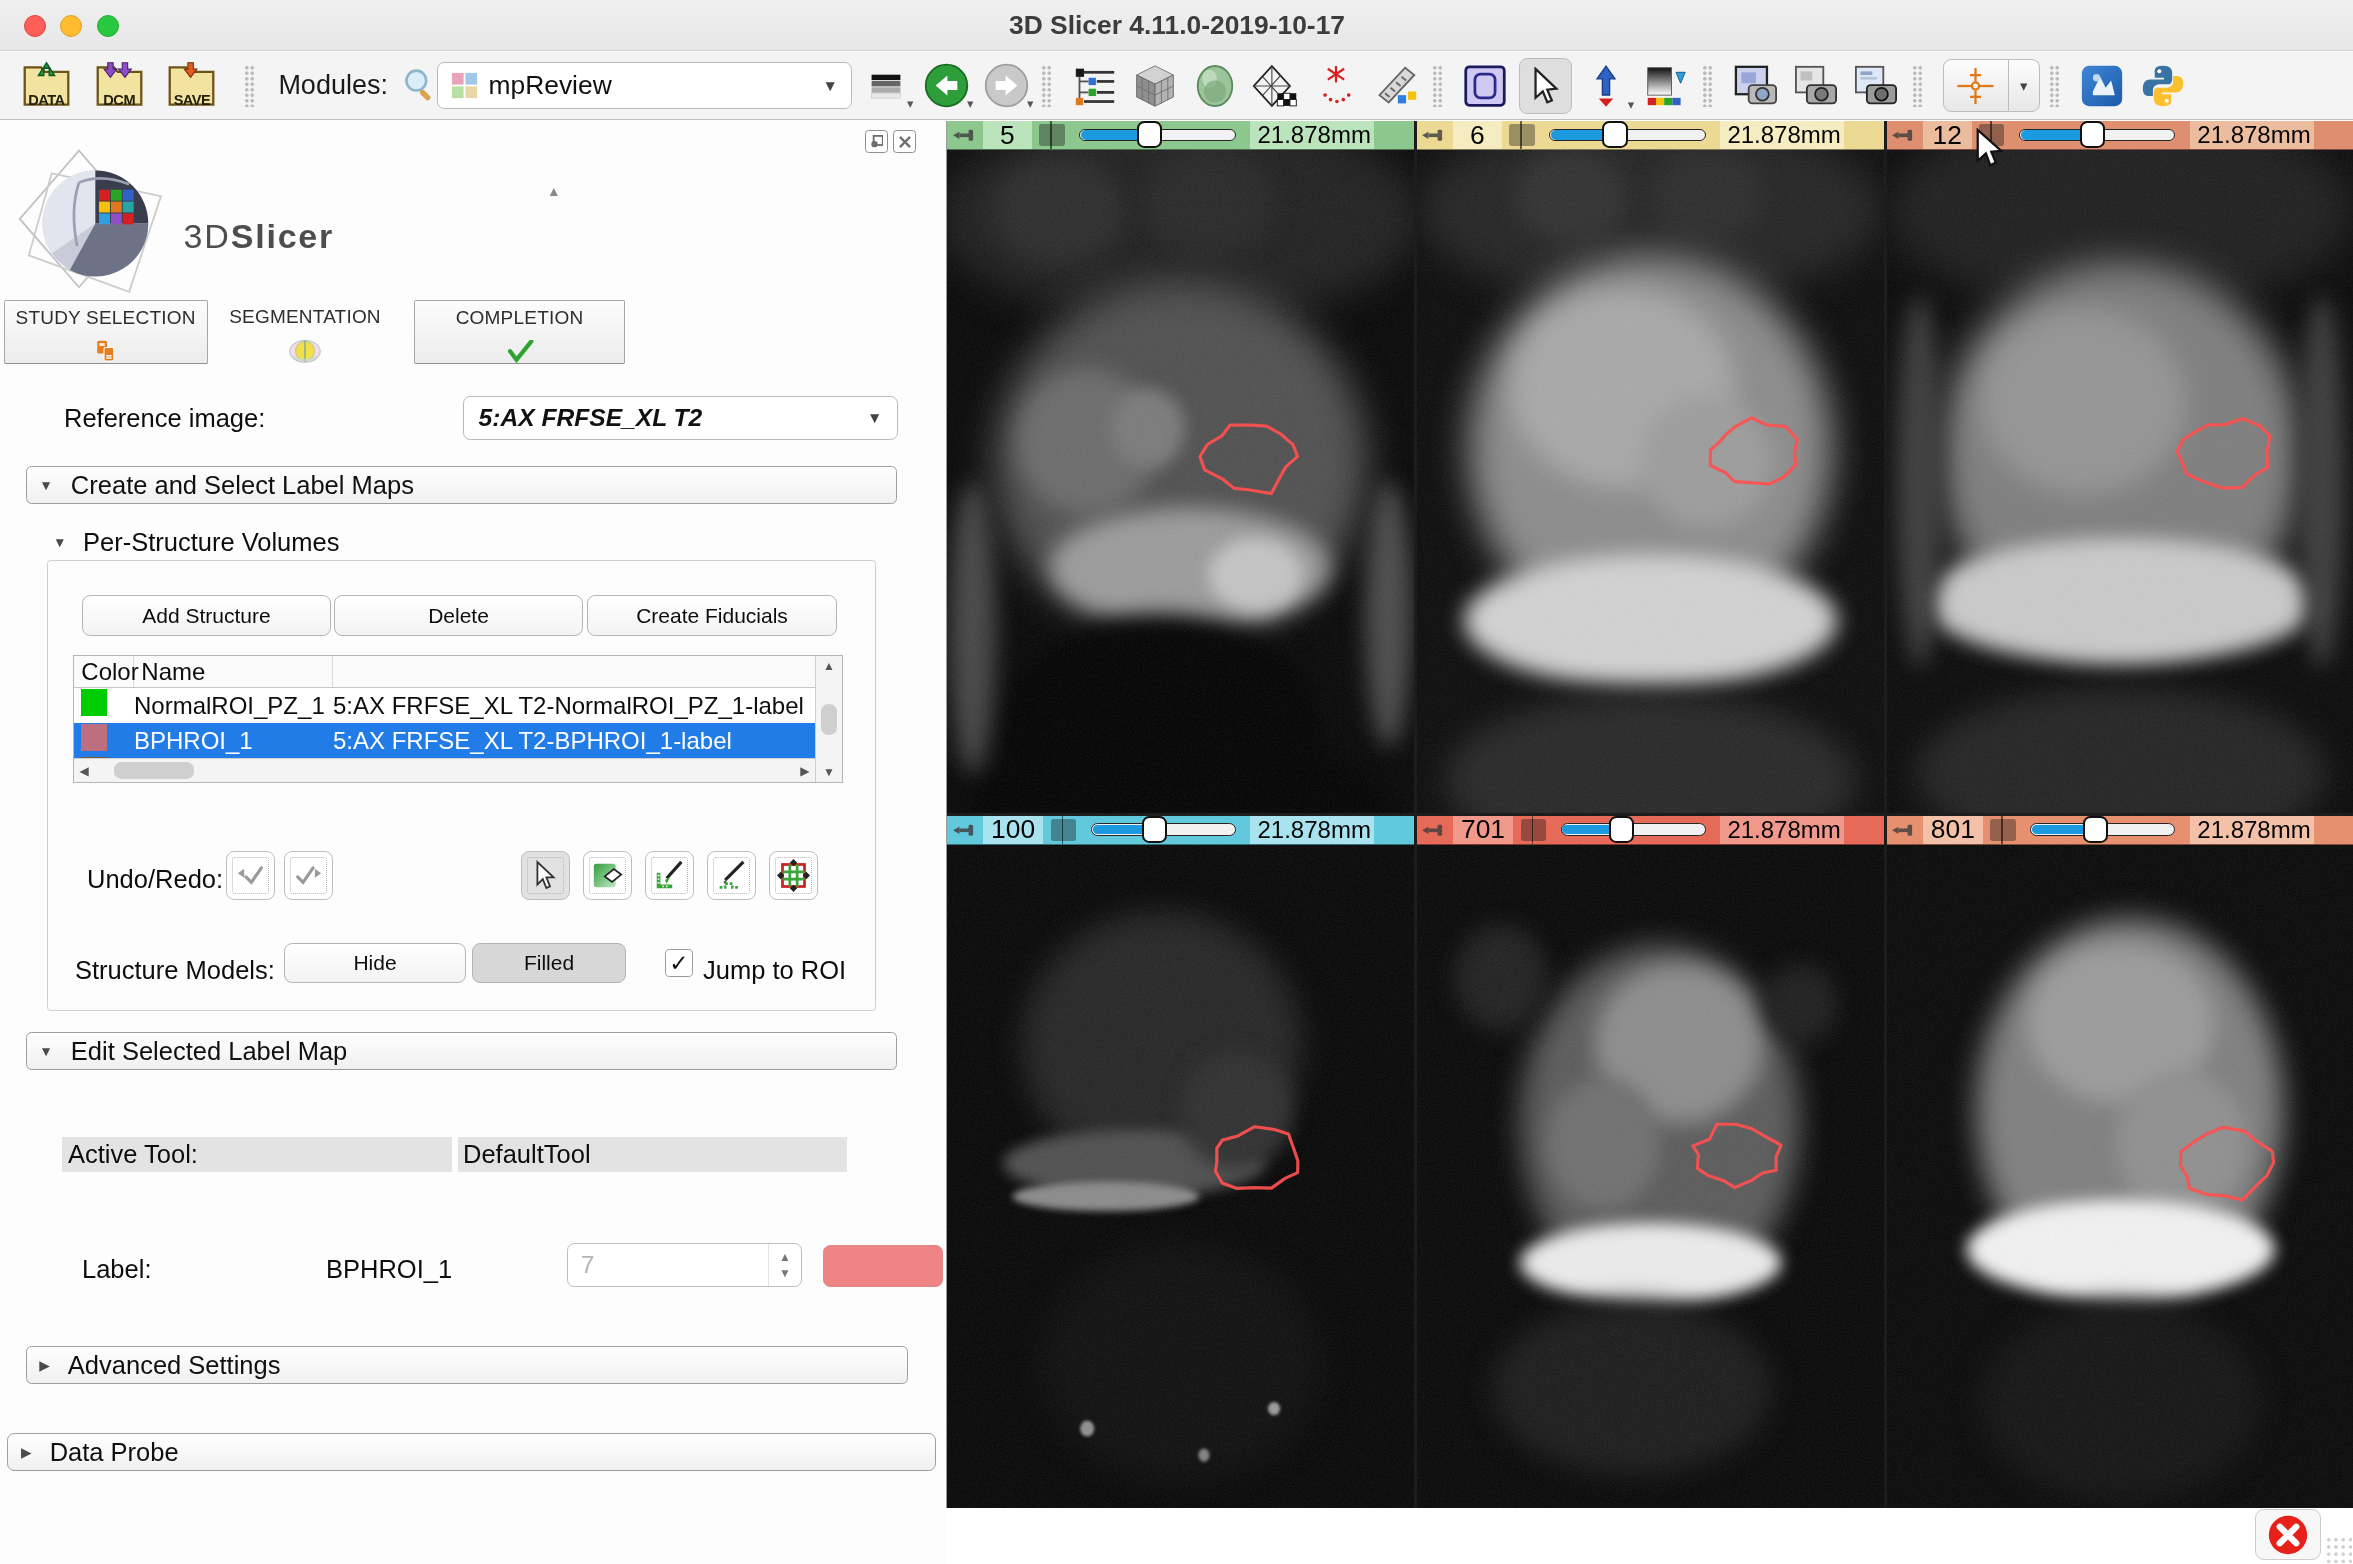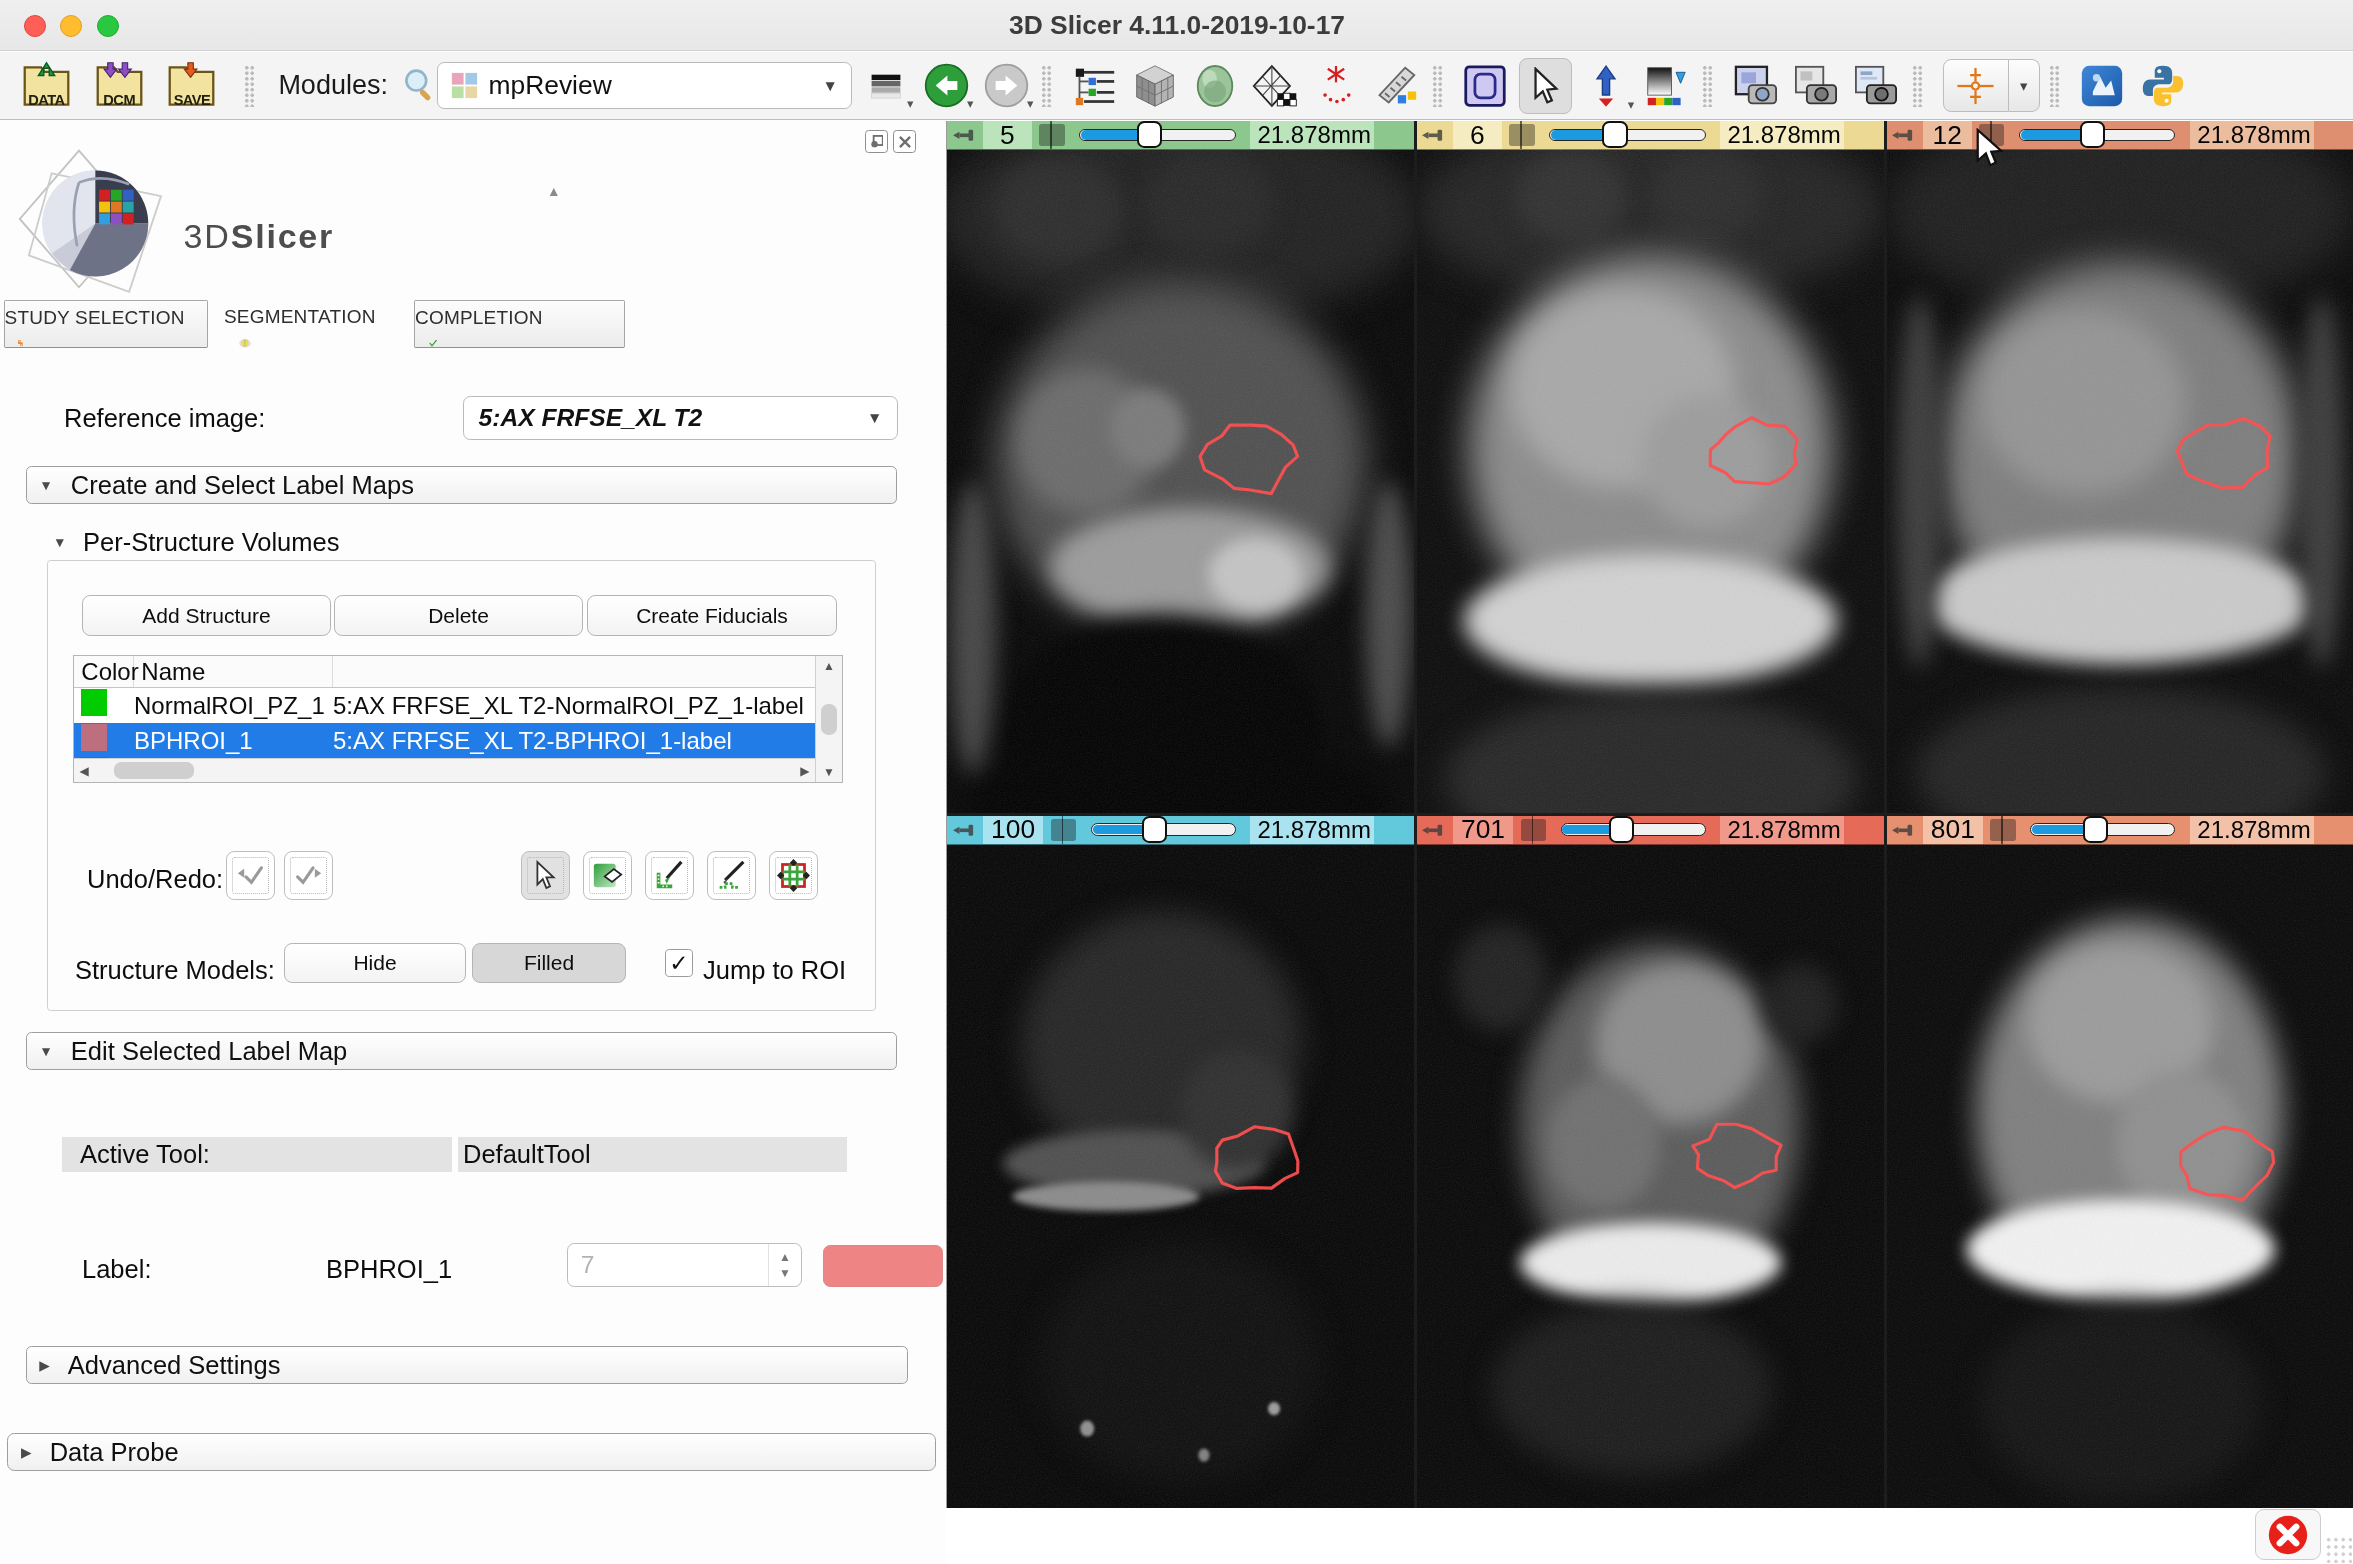--- a/index.html
+++ b/index.html
@@ -43,22 +43,22 @@
     display:flex; align-items:center; justify-content:center; font-size:14.6px; color:#444; }
 
   
   .panel { position:absolute; left:0; top:120px; width:946px; bottom:0; background:#fdfdfd; }
   .panel-win-btn { position:absolute; width:23px; height:23px; border:1.8px solid #8f8f8f; border-radius:3.6px;
     display:flex; align-items:center; justify-content:center; color:#6e6e6e; font-size:13.7px; background:#fff; }
   .logo-wrap { position:absolute; left:14.6px; top:25.5px; width:383px; height:164px; }
   .logo-text { position:absolute; left:169px; top:71px; font-size:34px; color:#4d4d4d; letter-spacing:1.8px; }
   .logo-text b { font-weight:bold; }
 
-  .tab { position:absolute; display:flex; flex-direction:column; align-items:flex-start;
-    justify-content:flex-start; padding-top:6.4px; gap:11px; height:48px; }
+  .tab { position:absolute; display:flex; flex-direction:column; align-items:center;
+    justify-content:flex-start; padding-top:6.4px; gap:11px; height:64px; }
   .tab .tab-label { font-size:19px; color:#2e2e2e; letter-spacing:0.2px; }
   .tab.framed { border:1.8px solid #a6a6a6; border-bottom-color:#8f8f8f;
     background:linear-gradient(#fcfcfc,#ececec); border-radius:1.8px; }
 
   .field-label { position:absolute; font-size:25.5px; color:#0d0d0d; }
   .ref-combo { position:absolute; left:463px; top:276px; width:435px; height:44px; background:#fff;
     border:1.4px solid #b9b9b9; border-radius:7.3px; display:flex; align-items:center; padding:0 14.6px; }
   .ref-combo .val { flex:1; font-size:24.6px; font-weight:bold; color:#111;font-style:italic; }
 
   .ctk-header { position:absolute; height:38px; border:1.4px solid #9e9e9e; border-radius:5.5px;
@@ -574,21 +574,21 @@
     <button class="btn pressed" style="left:472px; top:823px; width:154px; height:40px;">Filled</button>
     <span class="checkbox" style="left:665px; top:829px;">✓</span>
     <span class="field-label" style="left:703px; top:836px;">Jump to ROI</span>
 
     <div class="ctk-header" style="left:25.5px; top:912px; width:871px;">
       <span class="ctk-arrow">▼</span>
       <span>Edit Selected Label Map</span>
     </div>
 
     <div class="stripe">
-      <span style="left:18px;">Active Tool:</span>
+      <span style="left:6px;">Active Tool:</span>
       <span style="left:401px;">DefaultTool</span>
       <span class="stripe-gap"></span>
     </div>
 
     <span class="field-label" style="left:82px; top:1135px;">Label:</span>
     <span class="field-label" style="left:326px; top:1135px;">BPHROI_1</span>
     <div class="spinbox">
       <span class="val">7</span>
       <span class="spin-arrows">
           <span>▲</span>

